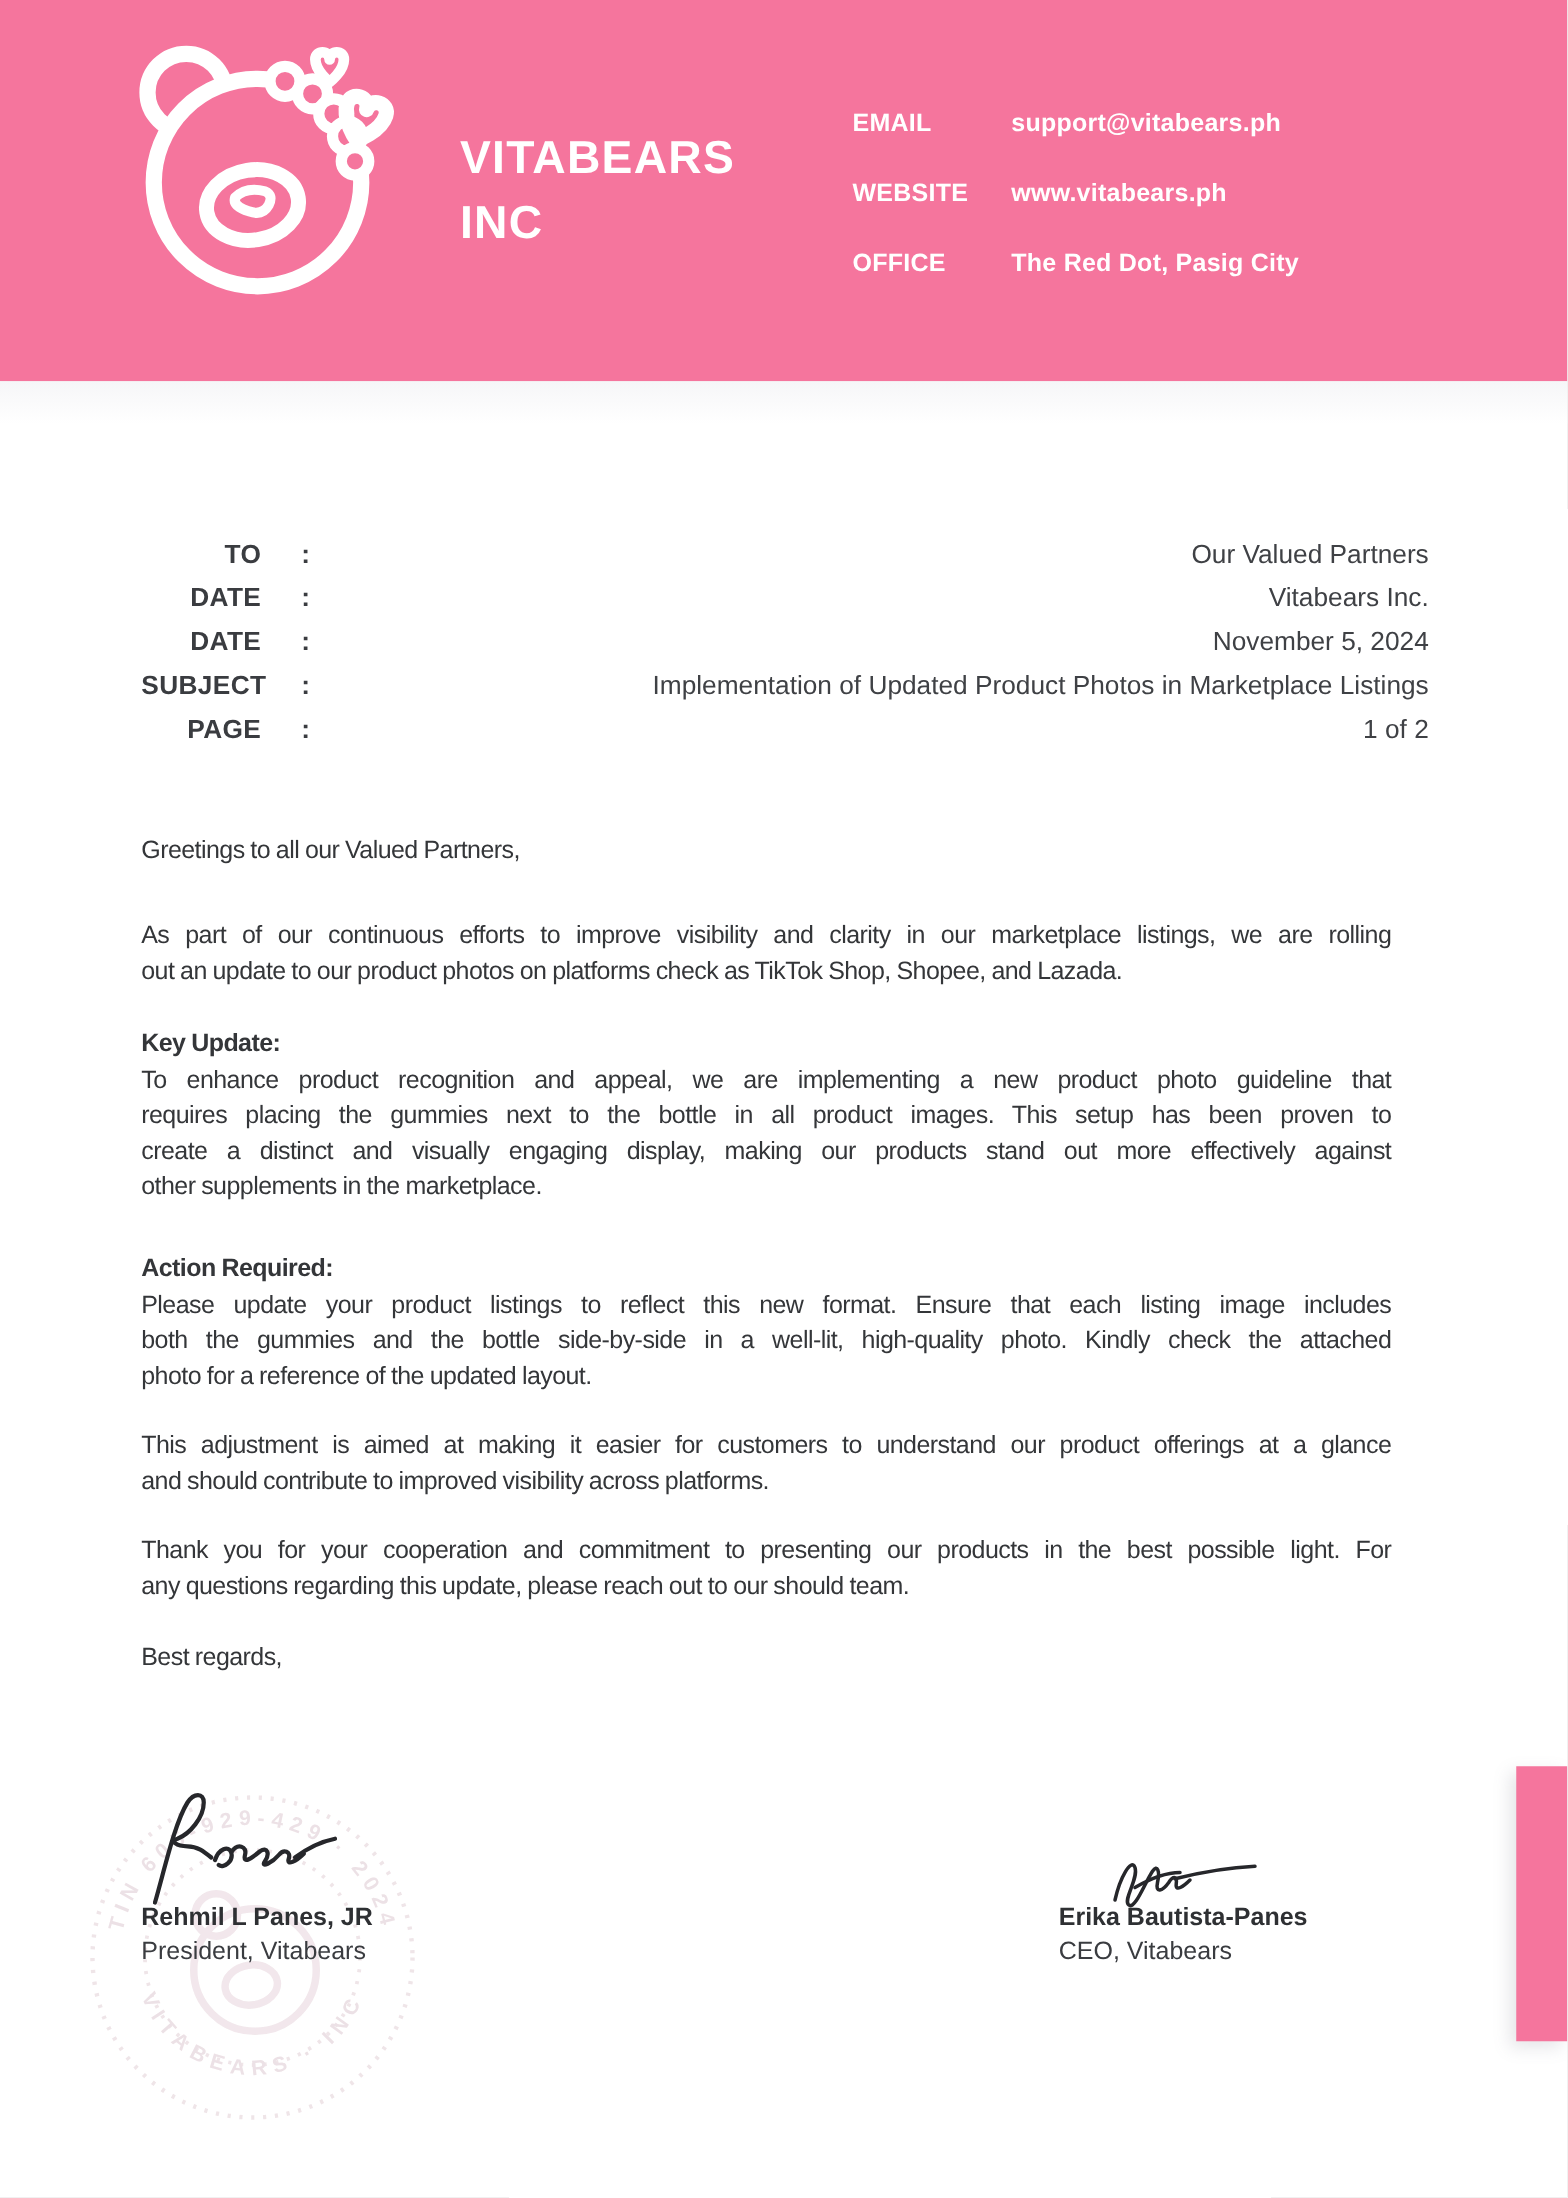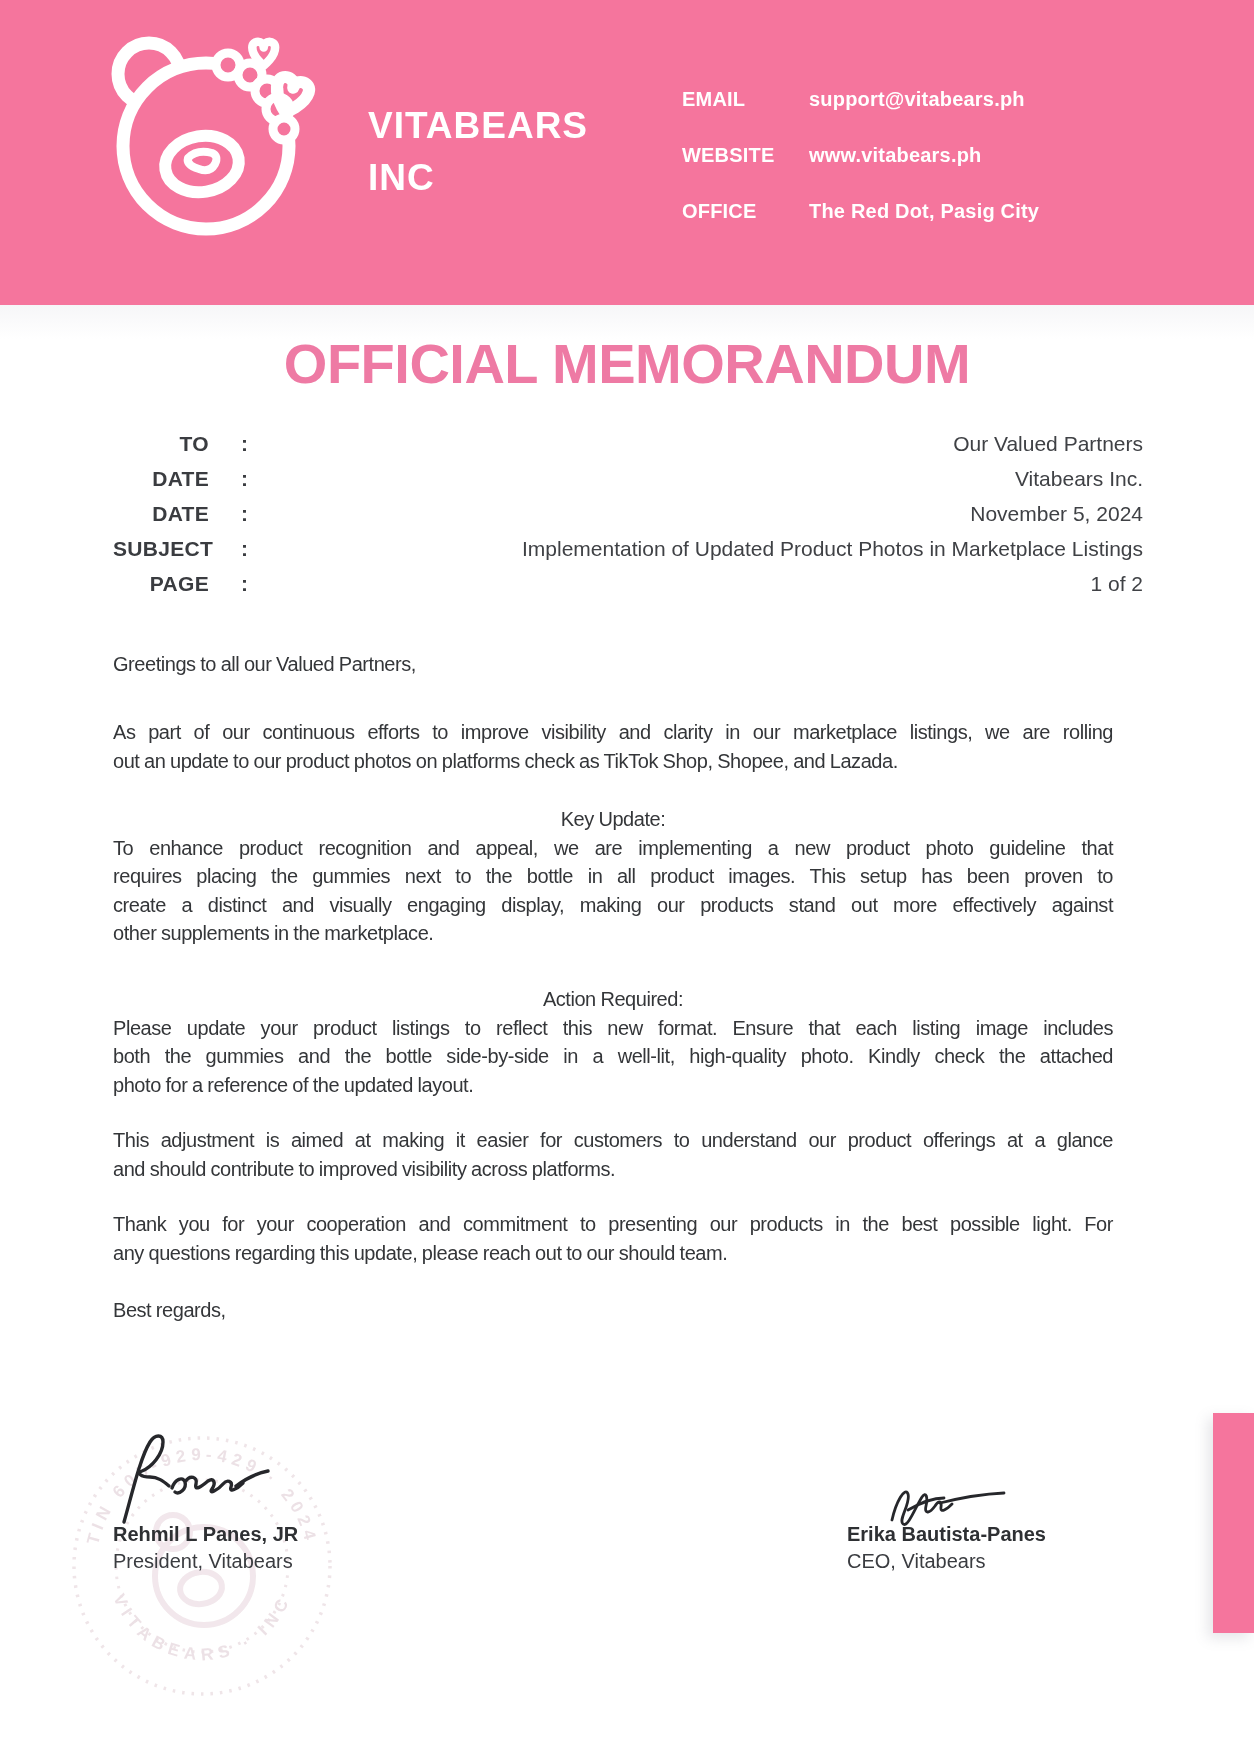--- a/index.html
+++ b/index.html
@@ -43,25 +43,25 @@
     font-size:21px;
   }
   .meta-row { display:grid; grid-template-columns:96px 39px auto; height:35px; align-items:center;text-align:right; }
   .meta-label { font-weight:bold; color:#3a3c40; letter-spacing:0.3px; }
   .meta-colon { color:#3a3c40; font-weight:bold; }
   .meta-value { color:#3f4145; }
   
   .body-block {
     position:absolute; left:113px; width:1000px;
     font-size:20px; line-height:28.5px; color:#343639;
-    letter-spacing:-0.45px; word-spacing:-0.5px;
+    letter-spacing:-0.45px; word-spacing:-0.5px;margin-top:16px;
   }
   .jline { text-align:justify; text-align-last:justify; }
   .jline.last { text-align-last:left; }
-  .bold-heading { font-weight:normal;text-align:center; }
+  .bold-heading { font-weight:bold; }
   .pos-greeting { top:650px; }
   .pos-intro    { top:718px; }
   .pos-key      { top:805px; }
   .pos-action   { top:985px; }
   .pos-adjust   { top:1126px; }
   .pos-thanks   { top:1210px; }
   .pos-closing  { top:1296px; }
   
   .stamp-svg { position:absolute; left:52px; top:1416px; z-index:0; opacity:0.85; }
   .sig-left-svg  { position:absolute; left:110px; top:1432px; z-index:2; }
@@ -118,21 +118,20 @@
       <span class="label">EMAIL</span>
       <span class="value">support@vitabears.ph</span>
       <span class="label">WEBSITE</span>
       <span class="value">www.vitabears.ph</span>
       <span class="label">OFFICE</span>
       <span class="value">The Red Dot, Pasig City</span>
     </div>
   </div>
   <div class="header-fade"></div>
 
-  <div class="memo-title">OFFICIAL MEMORANDUM</div>
 
   <div class="memo-meta">
     <div class="meta-row">
       <span class="meta-label">TO</span>
       <span class="meta-colon">:</span>
       <span class="meta-value">Our Valued Partners</span>
     </div>
     <div class="meta-row">
       <span class="meta-label">DATE</span>
       <span class="meta-colon">:</span>

